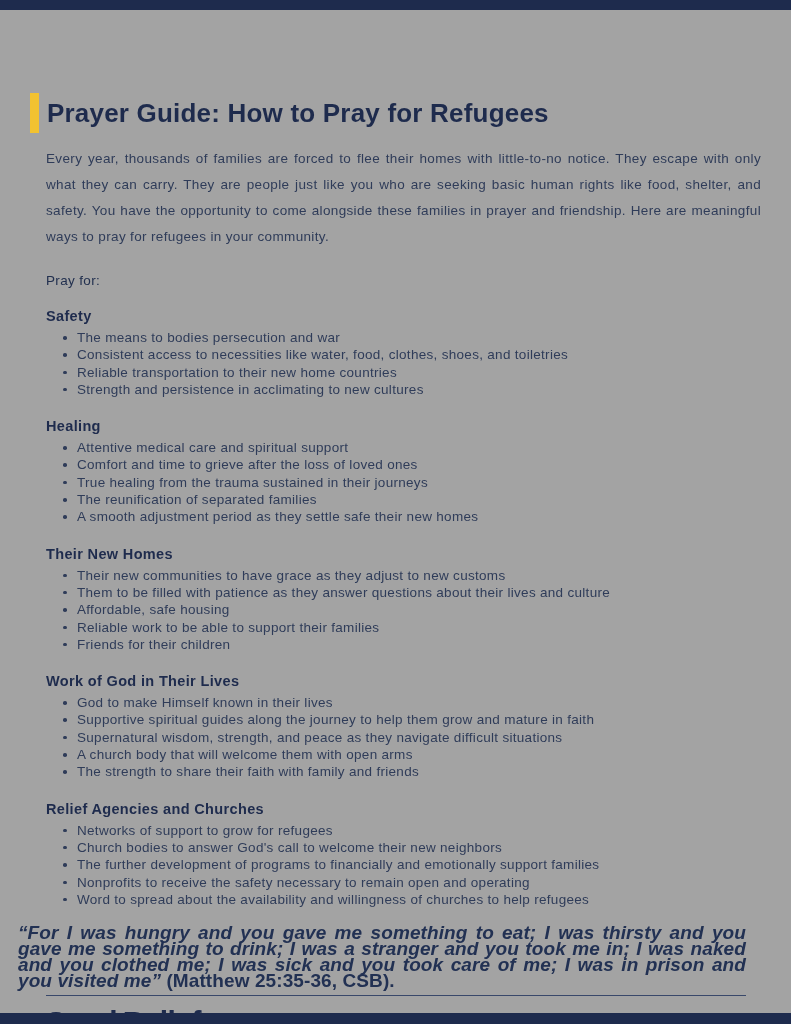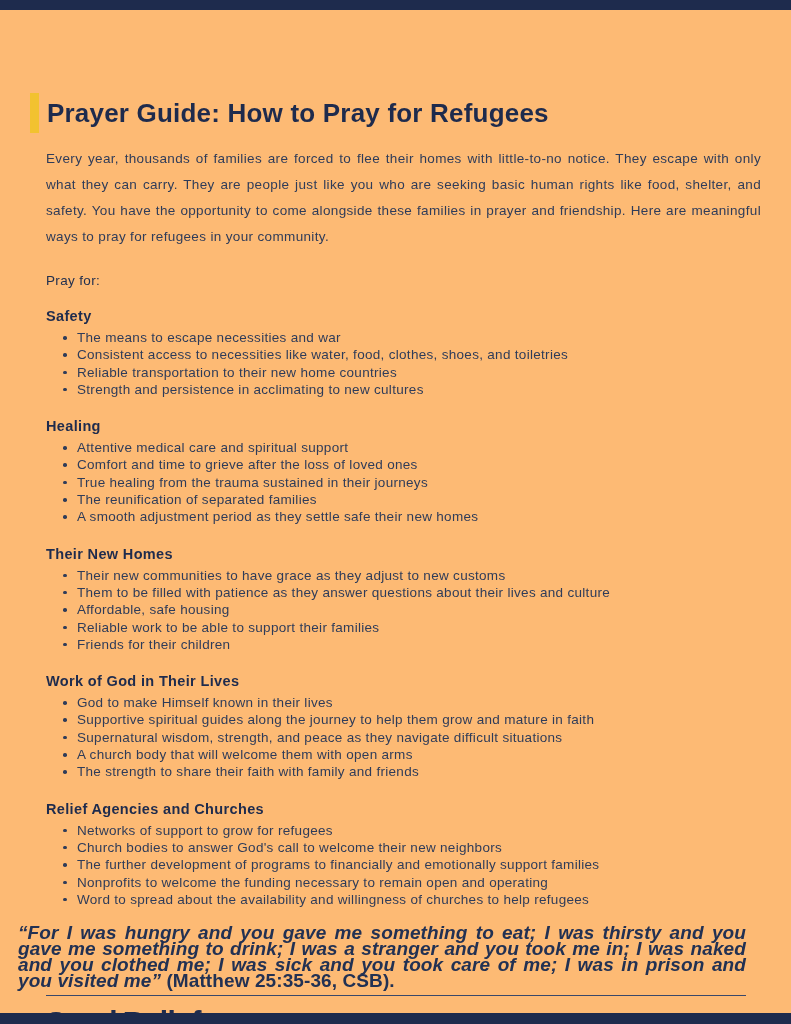--- a/index.html
+++ b/index.html
@@ -6,21 +6,21 @@
     --navy:#1E2B4D;
     --body:#2F3C59;
     --gold:#F2C230;
   }
   *{box-sizing:border-box;margin:0;padding:0;}
   html,body{background:#fff;}
   body{font-family:"Liberation Sans", sans-serif;}
   .page{
     position:relative;
     width:791px;height:1024px;
-    margin:0 auto;background:#fdba74;overflow:hidden;
+    margin:0 auto;background:#a3a3a3;overflow:hidden;
     color:var(--body);
   }
   .edge-bar{position:absolute;left:0;width:100%;background:var(--navy);}
   .edge-bar.top{top:0;height:10px;}
   .edge-bar.bottom{bottom:0;height:11px;}
 
   .title-row{display:flex;align-items:stretch;margin:93px 45px 0 30px;}
   .accent-bar{width:9px;background:var(--gold);margin-right:8px;}
   .doc-title{
     font-size:26px;font-weight:bold;color:var(--navy);
@@ -97,21 +97,21 @@
   </div>
 
   <p class="intro">Every year, thousands of families are forced to flee their homes with little-to-no notice. They escape with only what they can carry. They are people just like you who are seeking basic human rights like food, shelter, and safety. You have the opportunity to come alongside these families in prayer and friendship. Here are meaningful ways to pray for refugees in your community.</p>
 
   <p class="pray-for">Pray for:</p>
 
   <div class="sections">
       <div class="section">
         <div class="section-heading">Safety</div>
         <ul class="bullet-list">
-          <li>The means to escape necessities and war</li>
+          <li>The means to bodies persecution and war</li>
           <li>Consistent access to necessities like water, food, clothes, shoes, and toiletries</li>
           <li>Reliable transportation to their new home countries</li>
           <li>Strength and persistence in acclimating to new cultures</li>
         </ul>
       </div>
       <div class="section">
         <div class="section-heading">Healing</div>
         <ul class="bullet-list">
           <li>Attentive medical care and spiritual support</li>
           <li>Comfort and time to grieve after the loss of loved ones</li>
@@ -139,21 +139,21 @@
           <li>A church body that will welcome them with open arms</li>
           <li>The strength to share their faith with family and friends</li>
         </ul>
       </div>
       <div class="section">
         <div class="section-heading">Relief Agencies and Churches</div>
         <ul class="bullet-list">
           <li>Networks of support to grow for refugees</li>
           <li>Church bodies to answer God's call to welcome their new neighbors</li>
           <li>The further development of programs to financially and emotionally support families</li>
-          <li>Nonprofits to welcome the funding necessary to remain open and operating</li>
+          <li>Nonprofits to receive the safety necessary to remain open and operating</li>
           <li>Word to spread about the availability and willingness of churches to help refugees</li>
         </ul>
       </div>
     </div>
 
   <p class="quote"><span class="q-text">“For I was hungry and you gave me something to eat; I was thirsty and you gave me something to drink; I was a stranger and you took me in; I was naked and you clothed me; I was sick and you took care of me; I was in prison and you visited me”</span><span class="q-ref"> (Matthew 25:35-36, CSB).</span></p>
 
   <hr class="footer-rule">
 
   <div class="footer">

